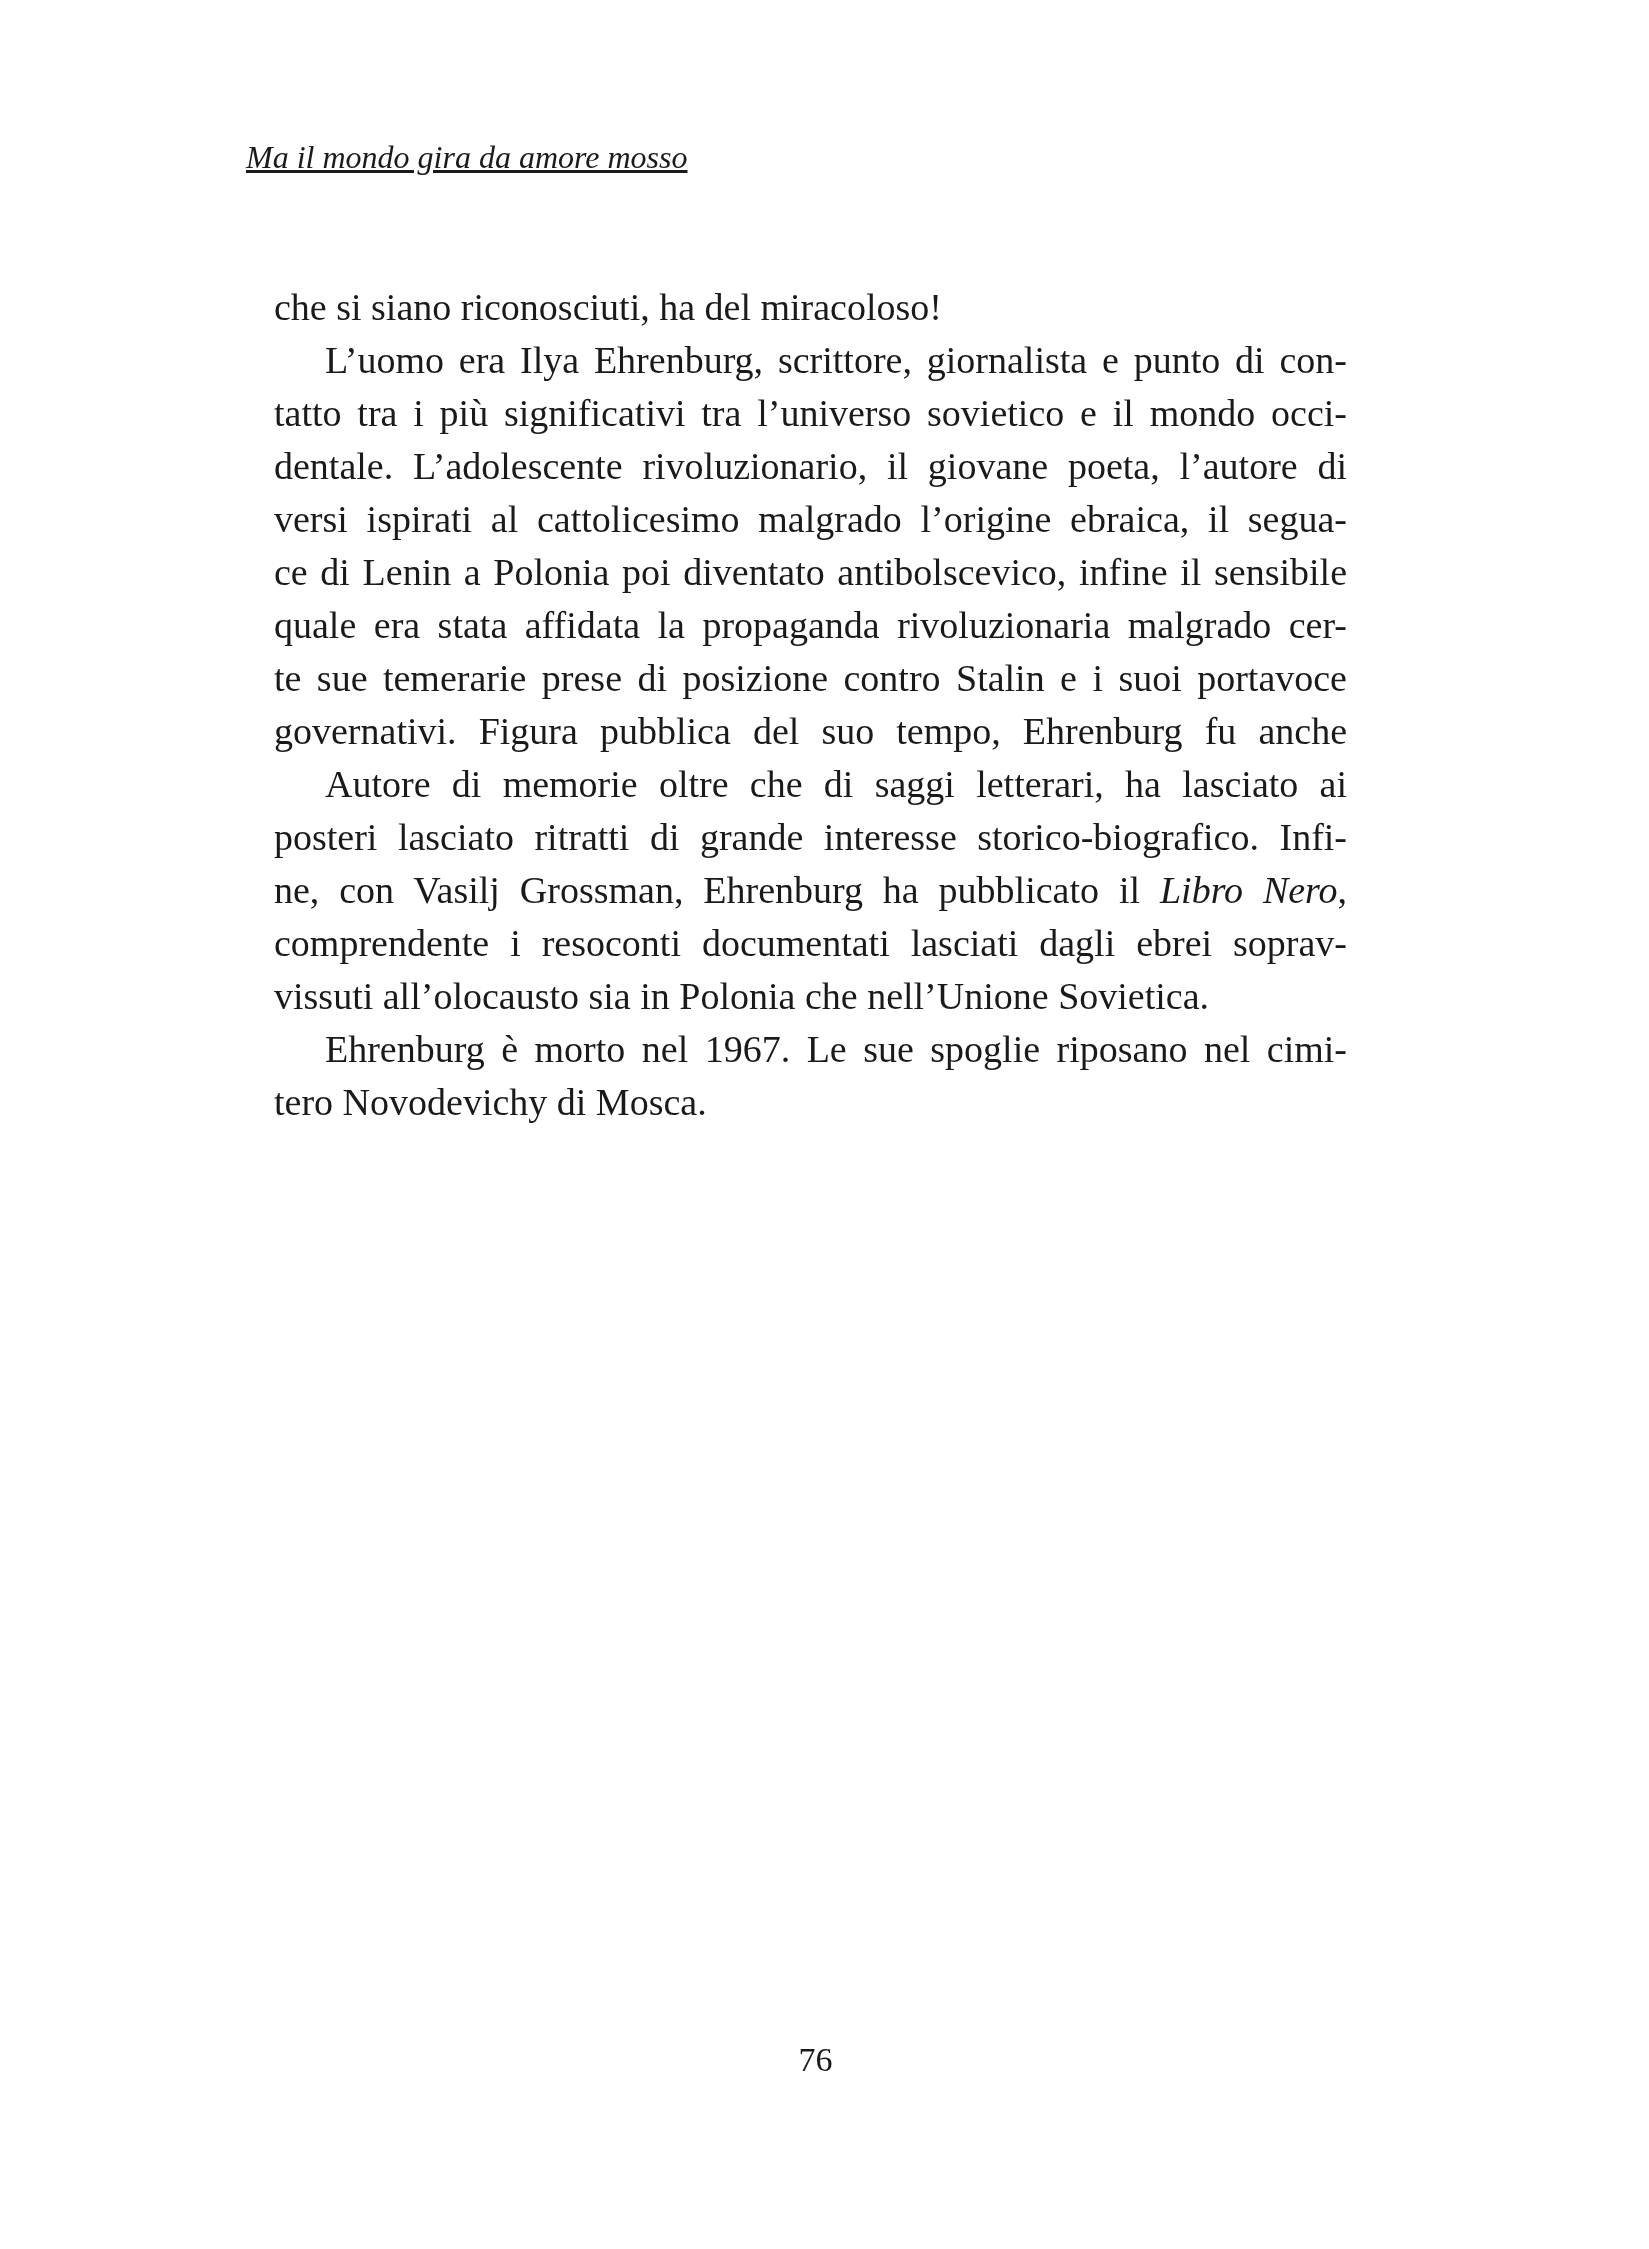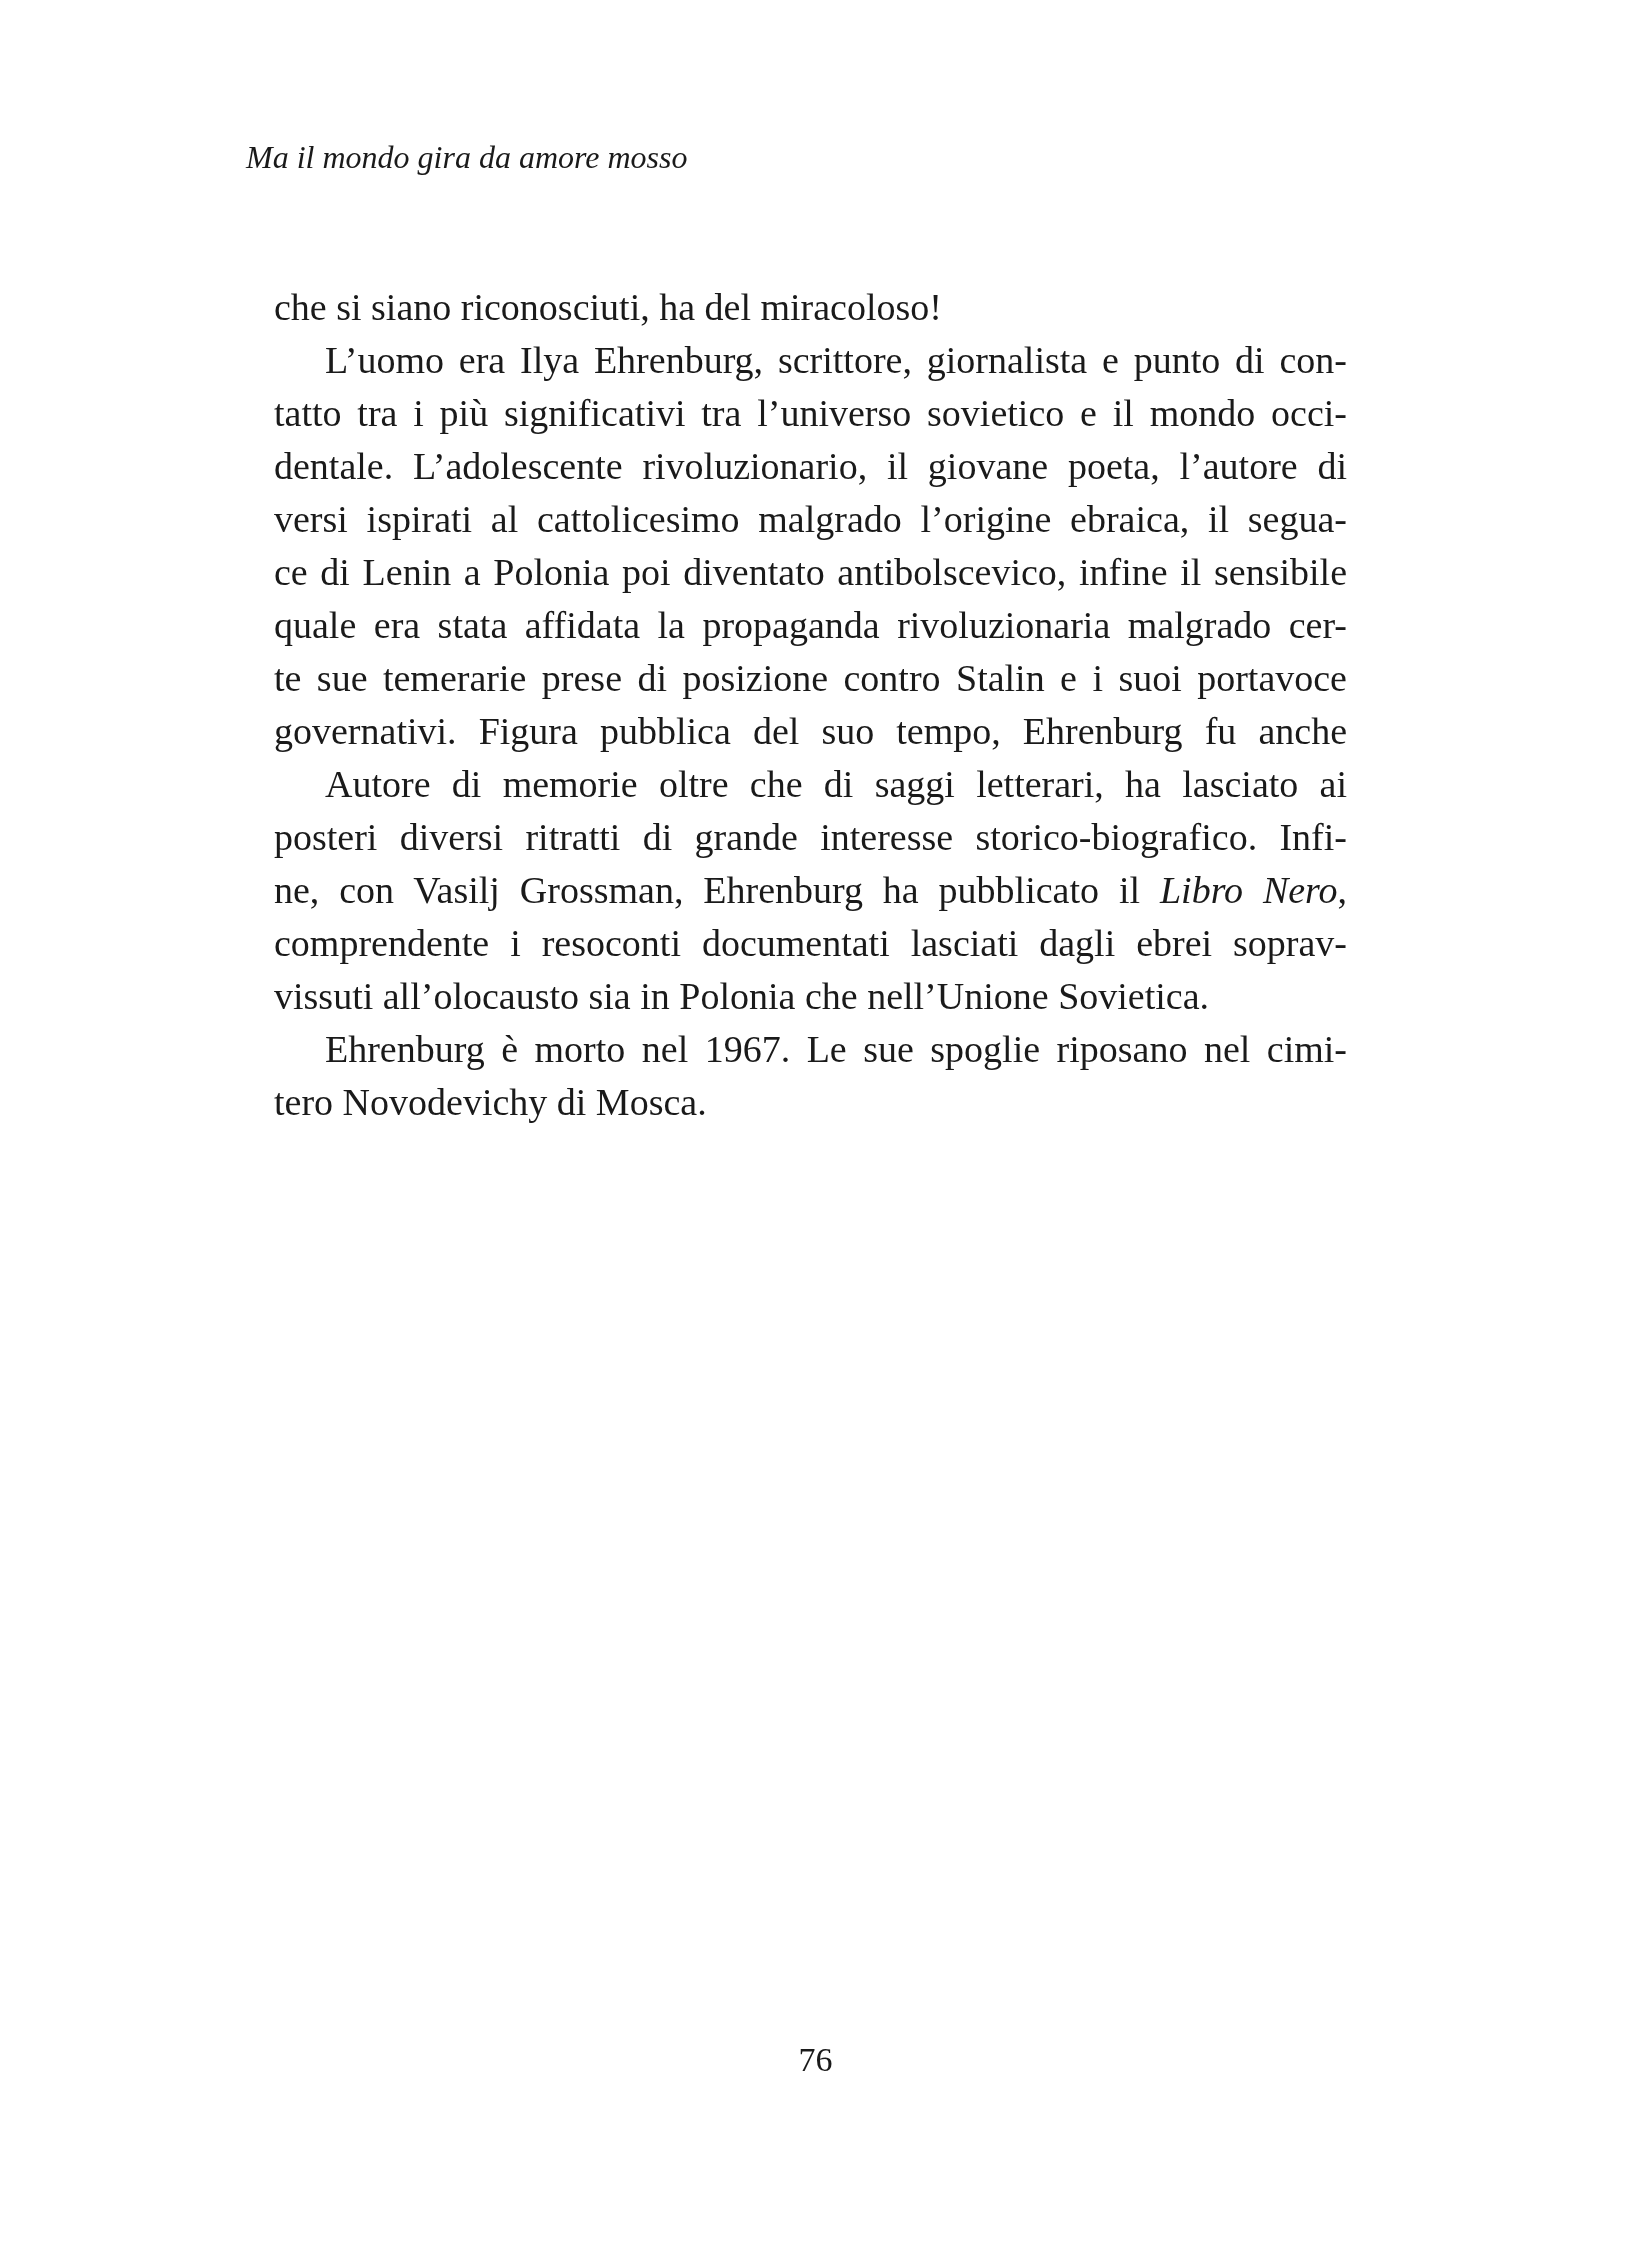--- a/index.html
+++ b/index.html
@@ -16,20 +16,21 @@
       font-family: "Liberation Serif", "DejaVu Serif", serif;
     }
     .running-header {
       position: absolute;
       left: 246px;
       top: 137px;
       font-style: italic;
       font-size: 32px;
       line-height: 41px;
       white-space: nowrap;
+      text-decoration: underline;
     }
     .body-text {
       position: absolute;
       left: 246px;
       top: 281px;
       width: 1101px;
     }
     .line {
       display: block;
       font-size: 38px;
@@ -100,21 +101,21 @@
       <span class="inner">te sue temerarie prese di posizione contro Stalin e i suoi portavoce</span>
     </span>
   <span class="line">
       <span class="inner">governativi. Figura pubblica del suo tempo, Ehrenburg fu anche</span>
     </span>
 
   <span class="line indent">
       <span class="inner">Autore di memorie oltre che di saggi letterari, ha lasciato ai</span>
     </span>
   <span class="line">
-      <span class="inner">posteri diversi ritratti di grande interesse storico-biografico. Infi-</span>
+      <span class="inner">posteri lasciato ritratti di grande interesse storico-biografico. Infi-</span>
     </span>
   <span class="line">
       <span class="inner"><span>ne, con Vasilj Grossman, Ehrenburg ha pubblicato il </span><span class="em">Libro Nero</span><span>,</span></span>
     </span>
   <span class="line">
       <span class="inner">comprendente i resoconti documentati  lasciati dagli ebrei soprav-</span>
     </span>
   <span class="line last">
       <span class="inner">vissuti all’olocausto sia in Polonia che nell’Unione Sovietica.</span>
     </span>

